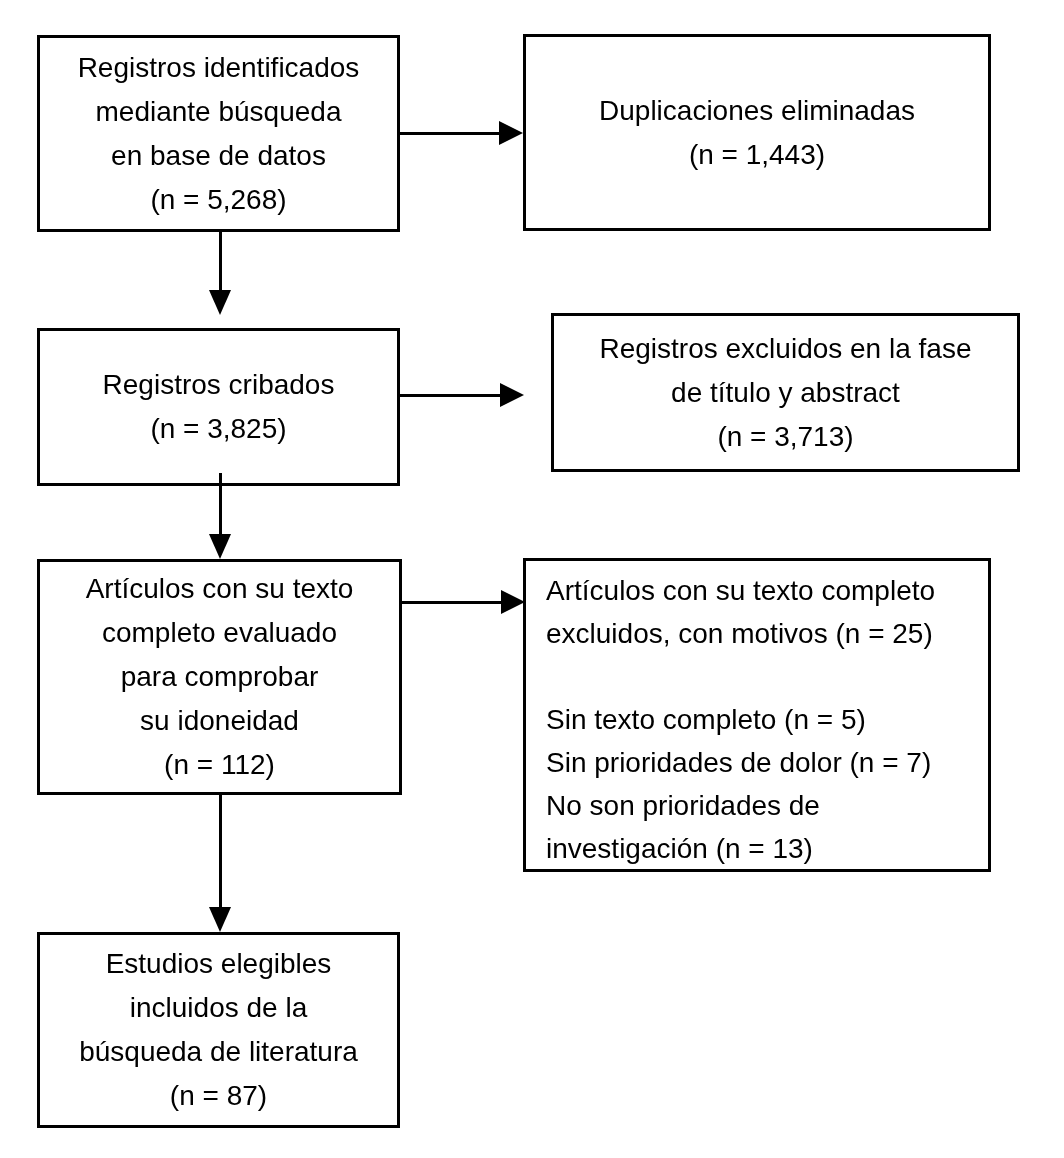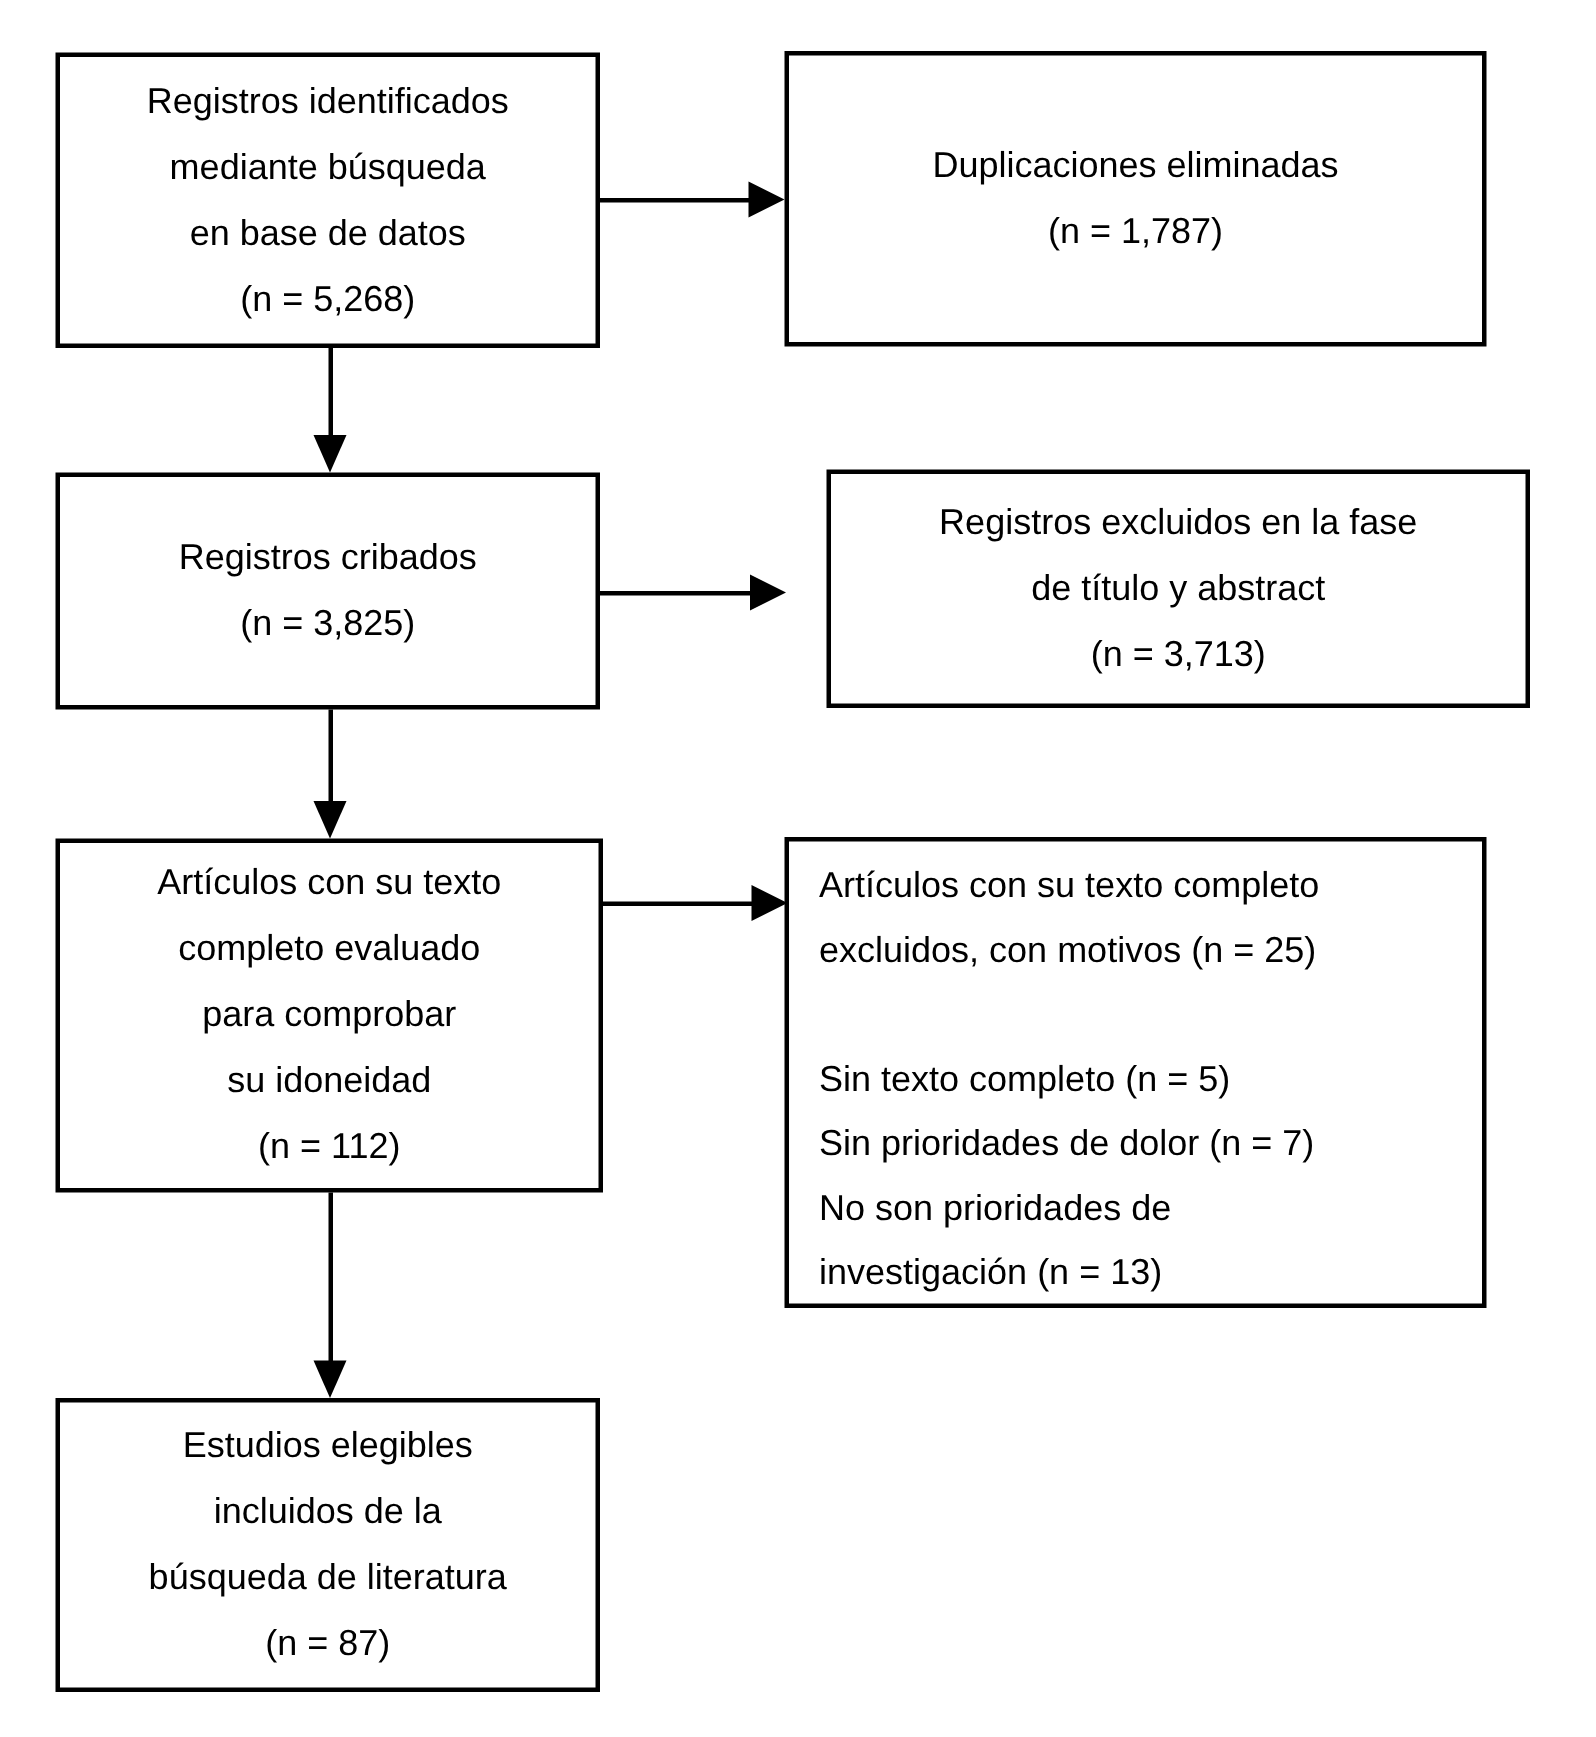--- a/index.html
+++ b/index.html
@@ -21,21 +21,21 @@
     background: #ffffff;
     border: 3px solid #000000;
     display: flex;
     align-items: center;
     justify-content: center;
   }
   .box-text {
     white-space: pre-line;
     text-align: center;
     width: 100%;
-    font-size: 24px;
+    font-size: 28px;
     line-height: 44px;
     color: #000000;
   }
   .box.left-align {
     align-items: flex-start;
     justify-content: flex-start;
     padding: 8px 26px 0 20px;
   }
   .box.left-align .box-text {
     text-align: left;
@@ -95,24 +95,24 @@
 
   <div class="box" style="left:37px; top:35px; width:363px; height:197px;">
     <div class="box-text">Registros identificados
 mediante búsqueda
 en base de datos
 (n = 5,268)</div>
   </div>
 
   <div class="box" style="left:523px; top:34px; width:468px; height:197px;">
     <div class="box-text">Duplicaciones eliminadas
-(n = 1,787)</div>
+(n = 1,443)</div>
   </div>
 
-  <div class="box" style="left:37px; top:315px; width:363px; height:158px;">
+  <div class="box" style="left:37px; top:328px; width:363px; height:158px;">
     <div class="box-text">Registros cribados
 (n = 3,825)</div>
   </div>
 
   <div class="box" style="left:523px; top:313px; width:469px; height:159px;margin-left:28px;">
     <div class="box-text">Registros excluidos en la fase
 de título y abstract
 (n = 3,713)</div>
   </div>
 

